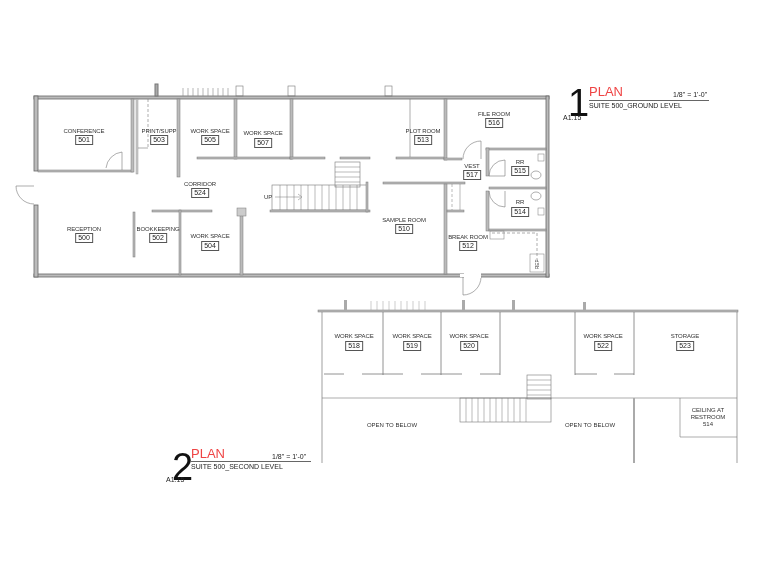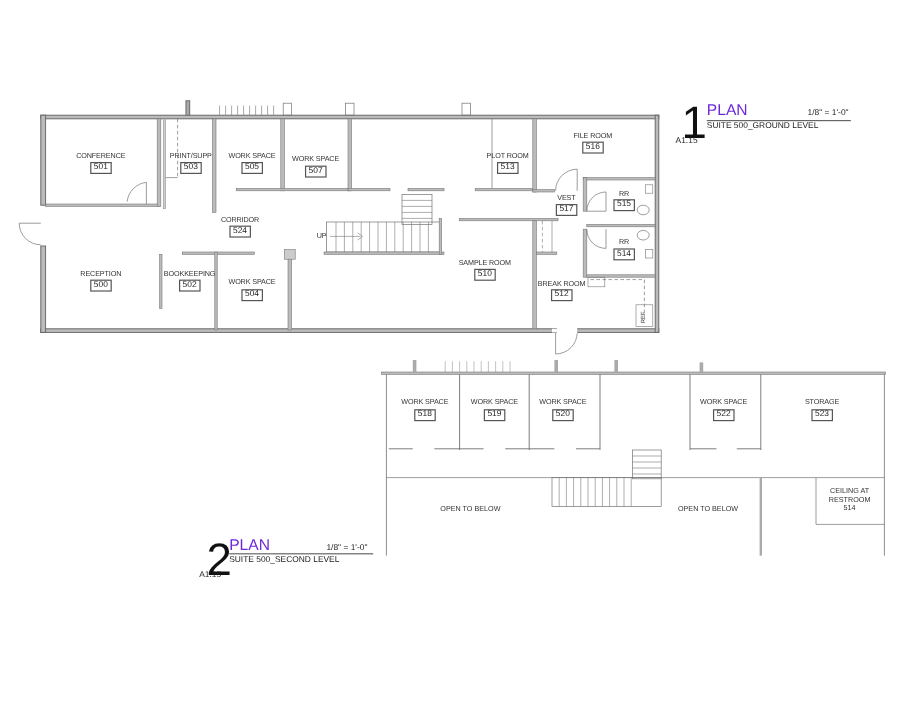--- a/index.html
+++ b/index.html
@@ -5,21 +5,21 @@
   html, body { margin:0; padding:0; background:#ffffff; }
   body { width:761px; height:588px; position:relative; overflow:hidden;
          font-family:"Liberation Sans", sans-serif; color:#222; }
   svg { position:absolute; left:0; top:0; }
   .lbl { position:absolute; font-size:6px; text-align:center; white-space:nowrap;
          transform:translateX(-50%); color:#333; letter-spacing:-0.1px; line-height:7px; }
   .num { position:absolute; font-size:7px; border:1px solid #555; padding:0 2px;
          transform:translateX(-50%); line-height:8px; background:#fff; color:#222; }
   .big-num { position:absolute; font-size:38px; line-height:38px; color:#111; }
   .sheet { position:absolute; font-size:7px; color:#222; }
-  .plan-word { position:absolute; font-size:13px; color:#6d28d9; }
+  .plan-word { position:absolute; font-size:13px; color:#ef4444; }
   .scale { position:absolute; font-size:7px; color:#222; }
   .sub { position:absolute; font-size:7px; color:#222; }
   .rule { position:absolute; height:1px; background:#666; }
   .note { position:absolute; font-size:6px; color:#333; text-align:center; transform:translateX(-50%); line-height:8px; }
 </style>
 </head>
 <body>
 
 <svg width="761" height="588" viewBox="0 0 761 588">
   <g stroke="#777" fill="none">

